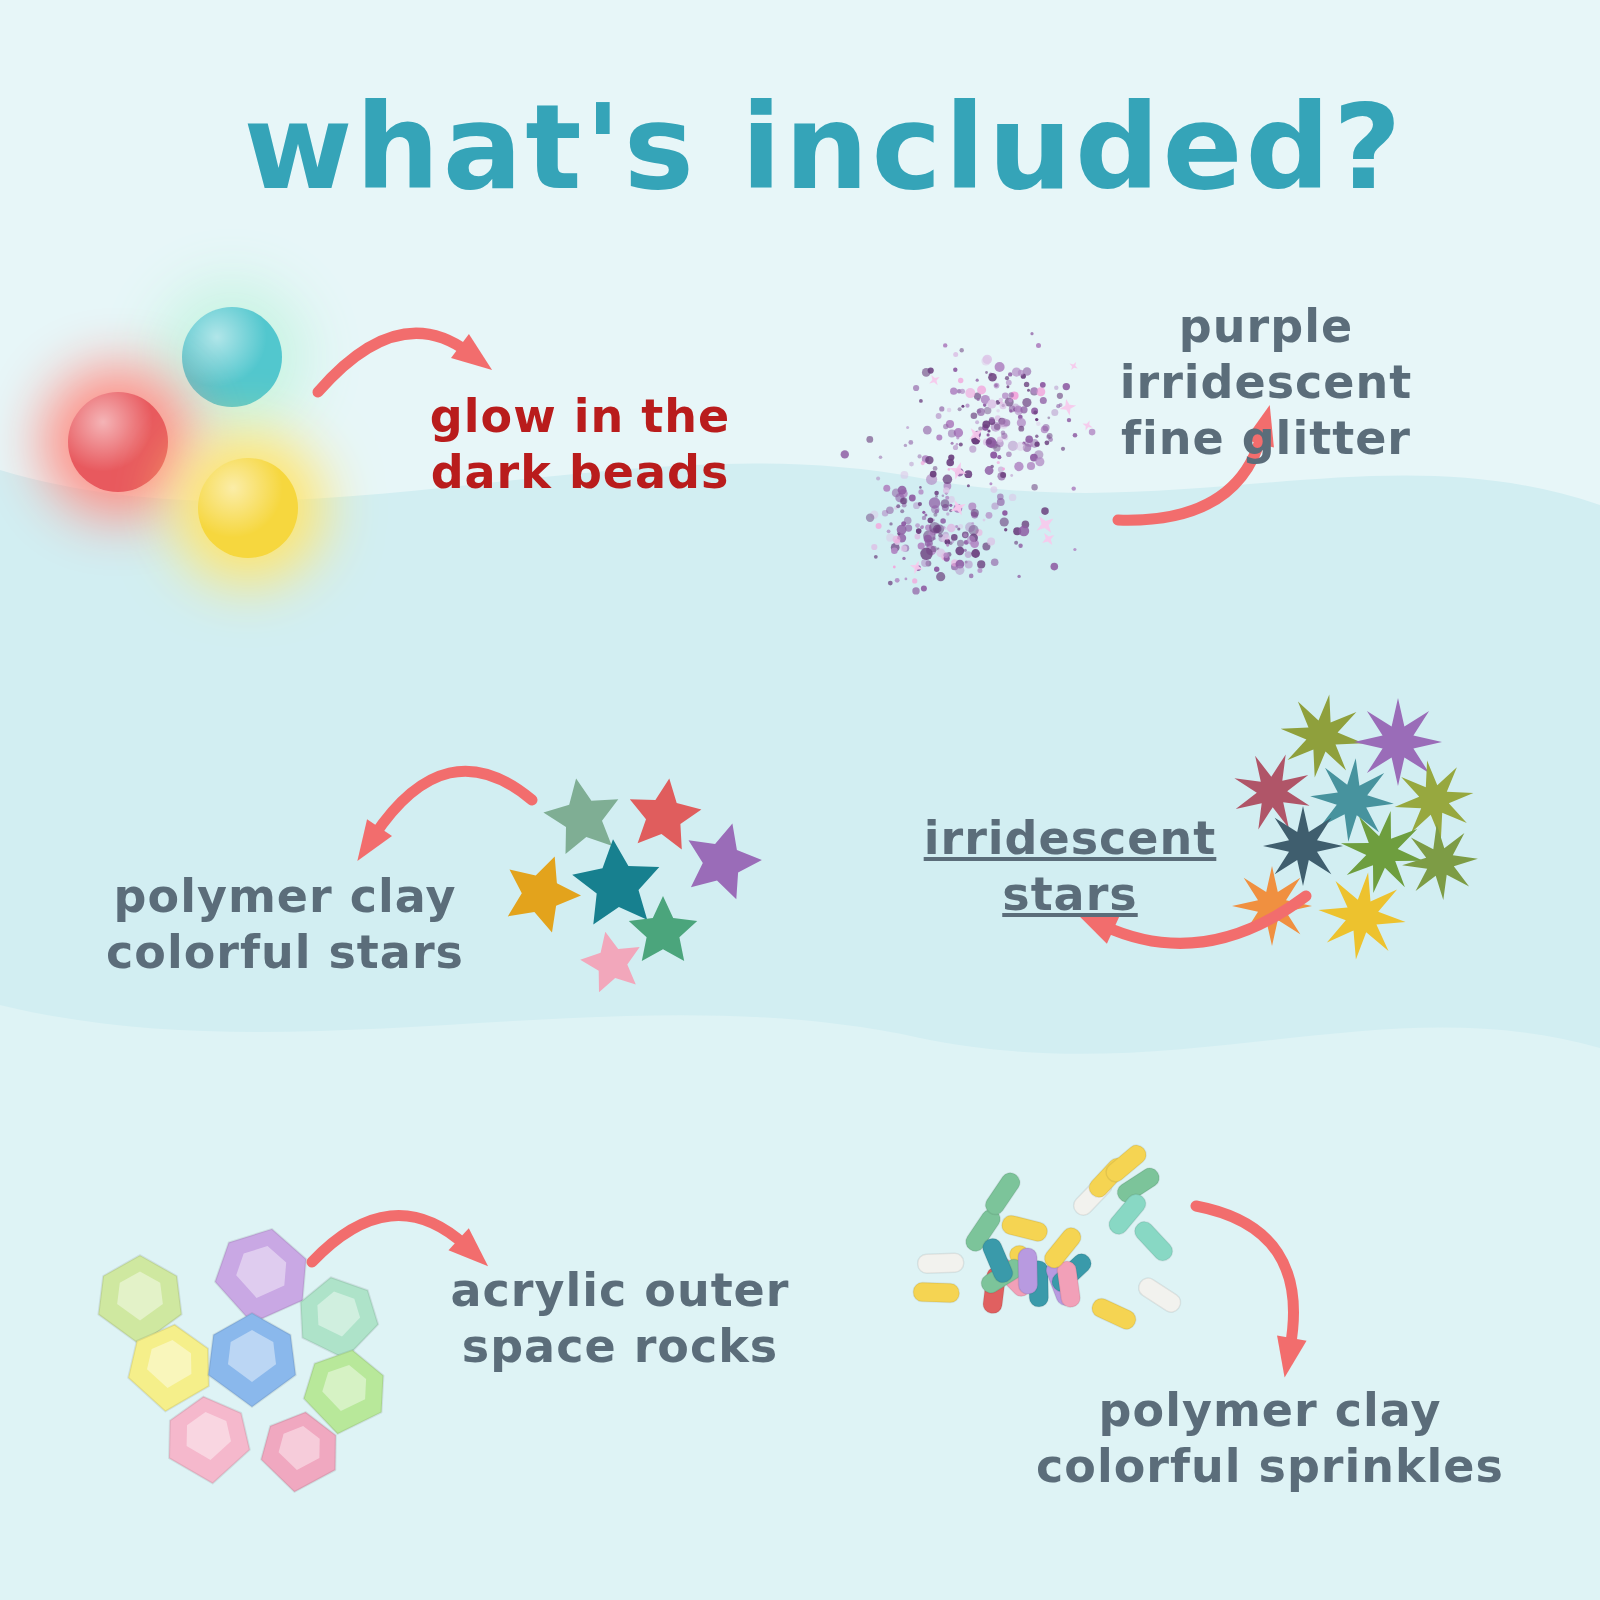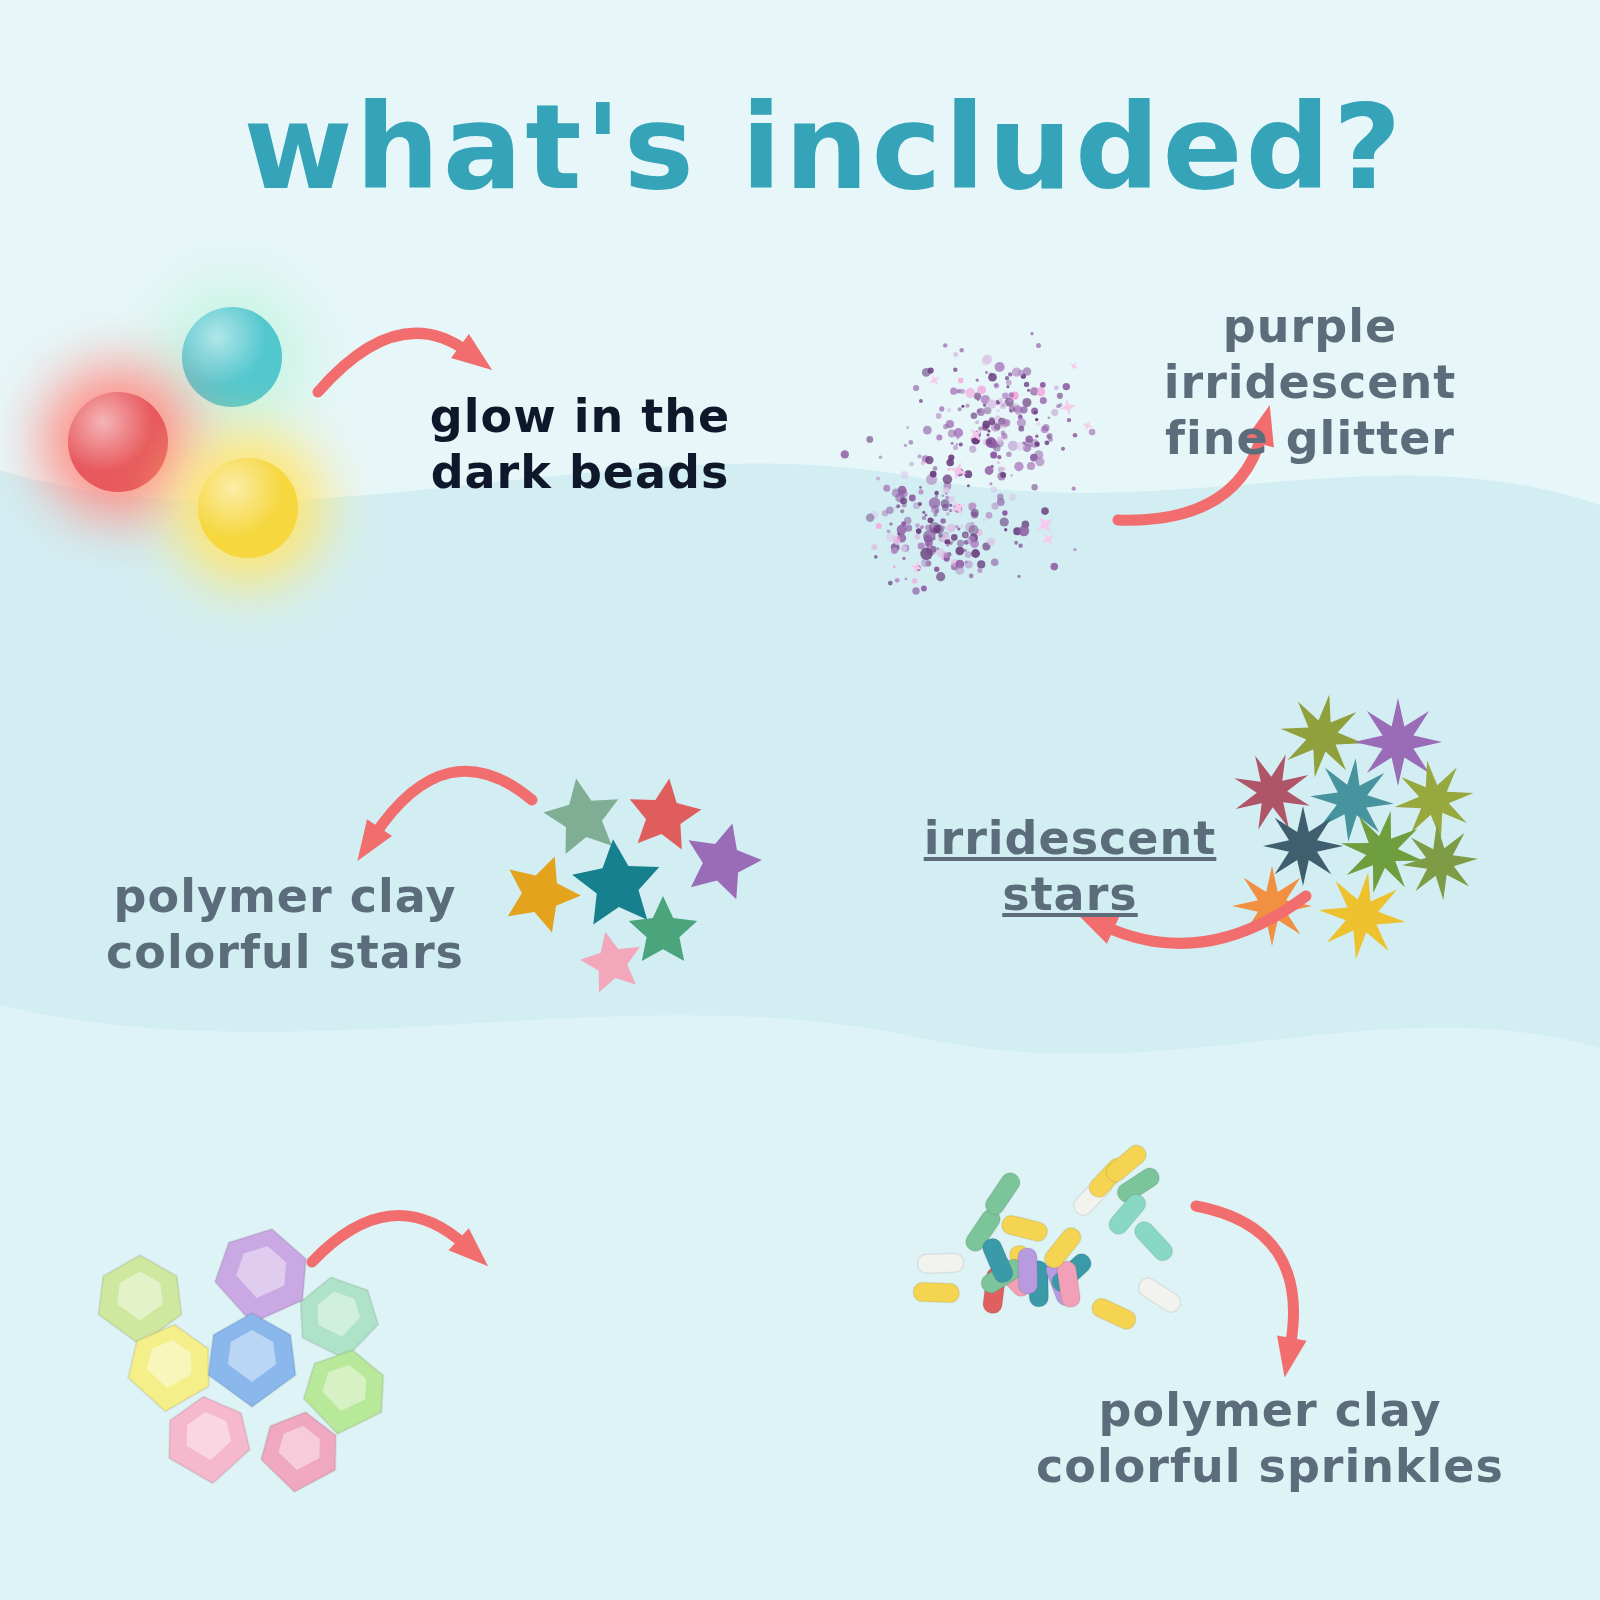--- a/index.html
+++ b/index.html
@@ -490,24 +490,26 @@
         <path d="M1118,520 Q1238,524 1262,434" fill="none" stroke="#f26d6d" stroke-width="11" stroke-linecap="round" marker-end="url(#ah)"></path>
         <path d="M532,800 Q446,728 374,836" fill="none" stroke="#f26d6d" stroke-width="11" stroke-linecap="round" marker-end="url(#ah)"></path>
         <path d="M1306,896 Q1205,972 1104,926" fill="none" stroke="#f26d6d" stroke-width="11" stroke-linecap="round" marker-end="url(#ah)"></path>
         <path d="M312,1262 Q392,1178 466,1246" fill="none" stroke="#f26d6d" stroke-width="11" stroke-linecap="round" marker-end="url(#ah)"></path>
         <path d="M1196,1206 Q1312,1228 1290,1348" fill="none" stroke="#f26d6d" stroke-width="11" stroke-linecap="round" marker-end="url(#ah)"></path>
       </g>
   </svg>
 
   <div class="title" id="title" style="color: rgb(53, 164, 184);">what's included?</div>
 
-  <div class="label" style="left: 395px; top: 388px; width: 370px; color: #0f172a;">glow in the
+  <div class="label" style="left: 395px; top: 388px; width: 370px; color: #b91c1c;">glow in the
 dark beads</div>
-  <div class="label" style="left: 1080px; top: 298px; width: 460px; color: rgb(91, 109, 122);">purple irridescent
+  <div class="label" style="left: 1036px; top: 298px; width: 460px; color: rgb(91, 109, 122);">purple irridescent
 fine glitter</div>
   <div class="label" style="left: 90px; top: 868px; width: 390px; color: rgb(91, 109, 122);">polymer clay
 colorful stars</div>
   <div class="label" style="left: 915px; top: 810px; width: 310px; color: rgb(91, 109, 122); text-decoration: underline;">irridescent
 stars</div>
+  <div class="label" style="left: 425px; top: 1262px; width: 390px; color: rgb(91, 109, 122);">acrylic outer
+space rocks</div>
   <div class="label" style="left: 1030px; top: 1382px; width: 480px; color: rgb(91, 109, 122);">polymer clay
 colorful sprinkles</div>
 
 </div>
 
 </body></html>

